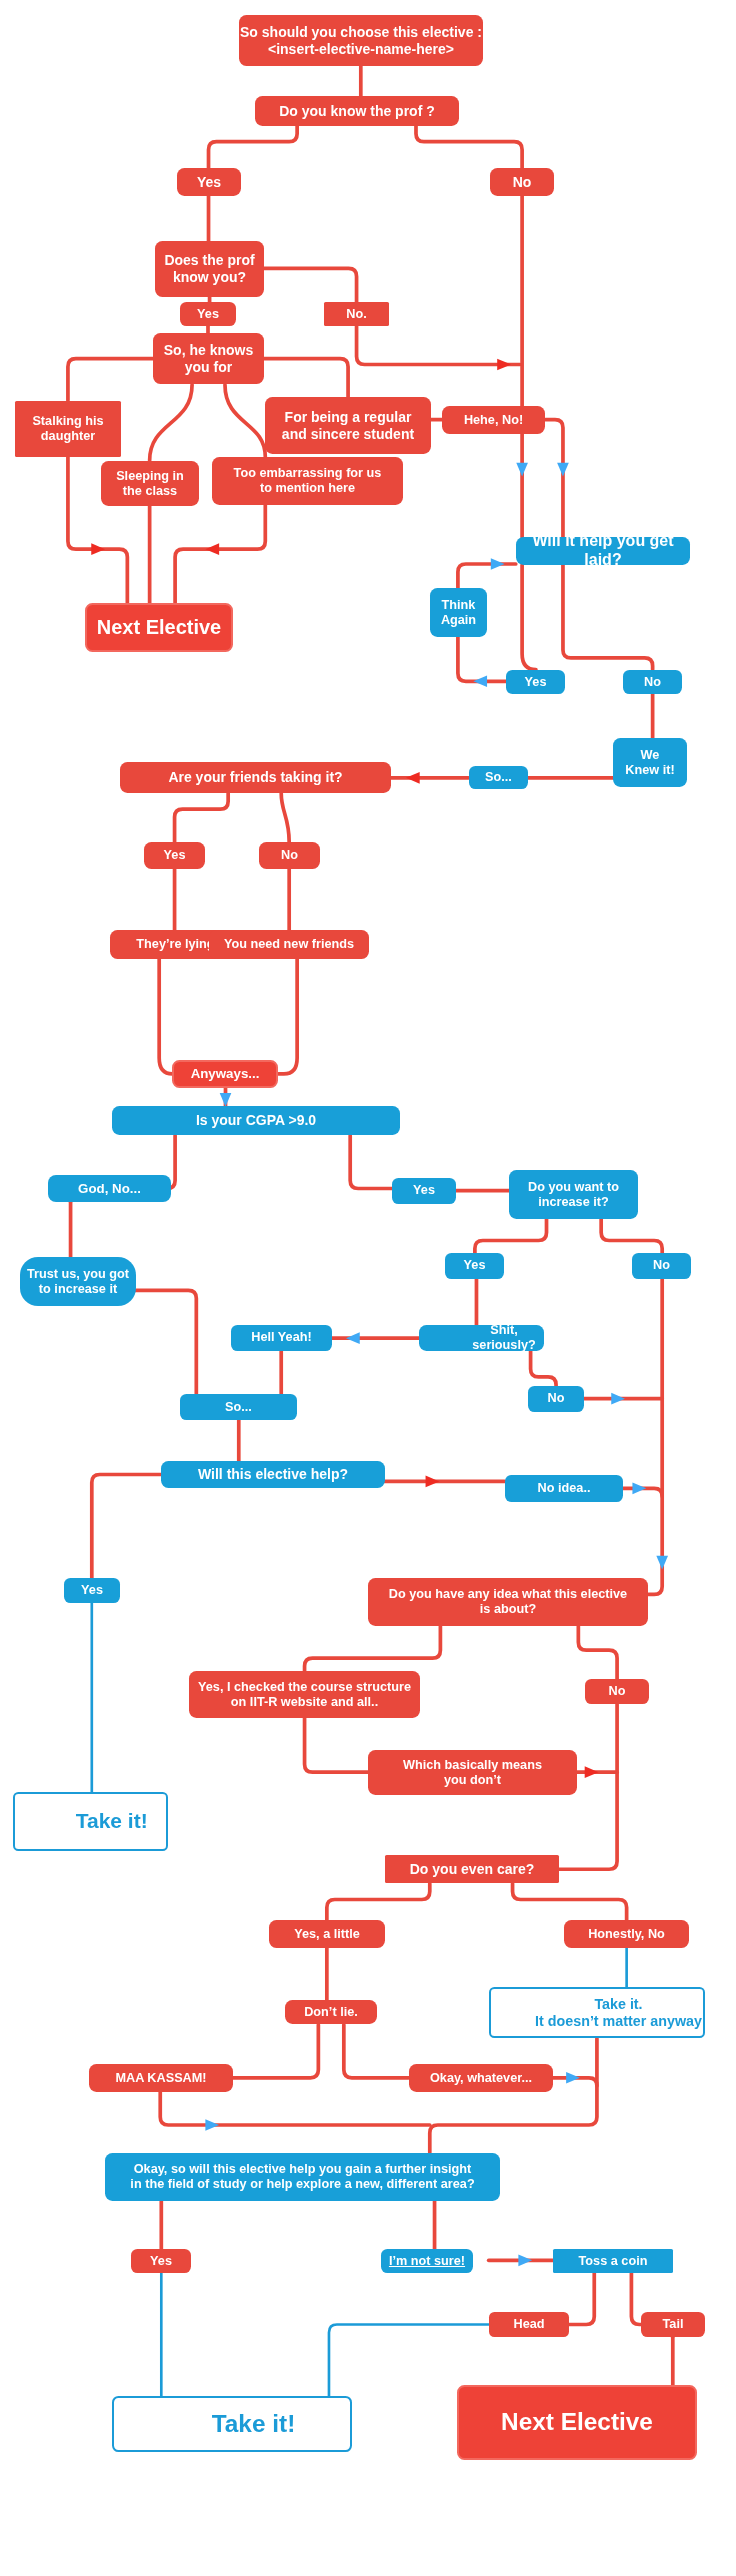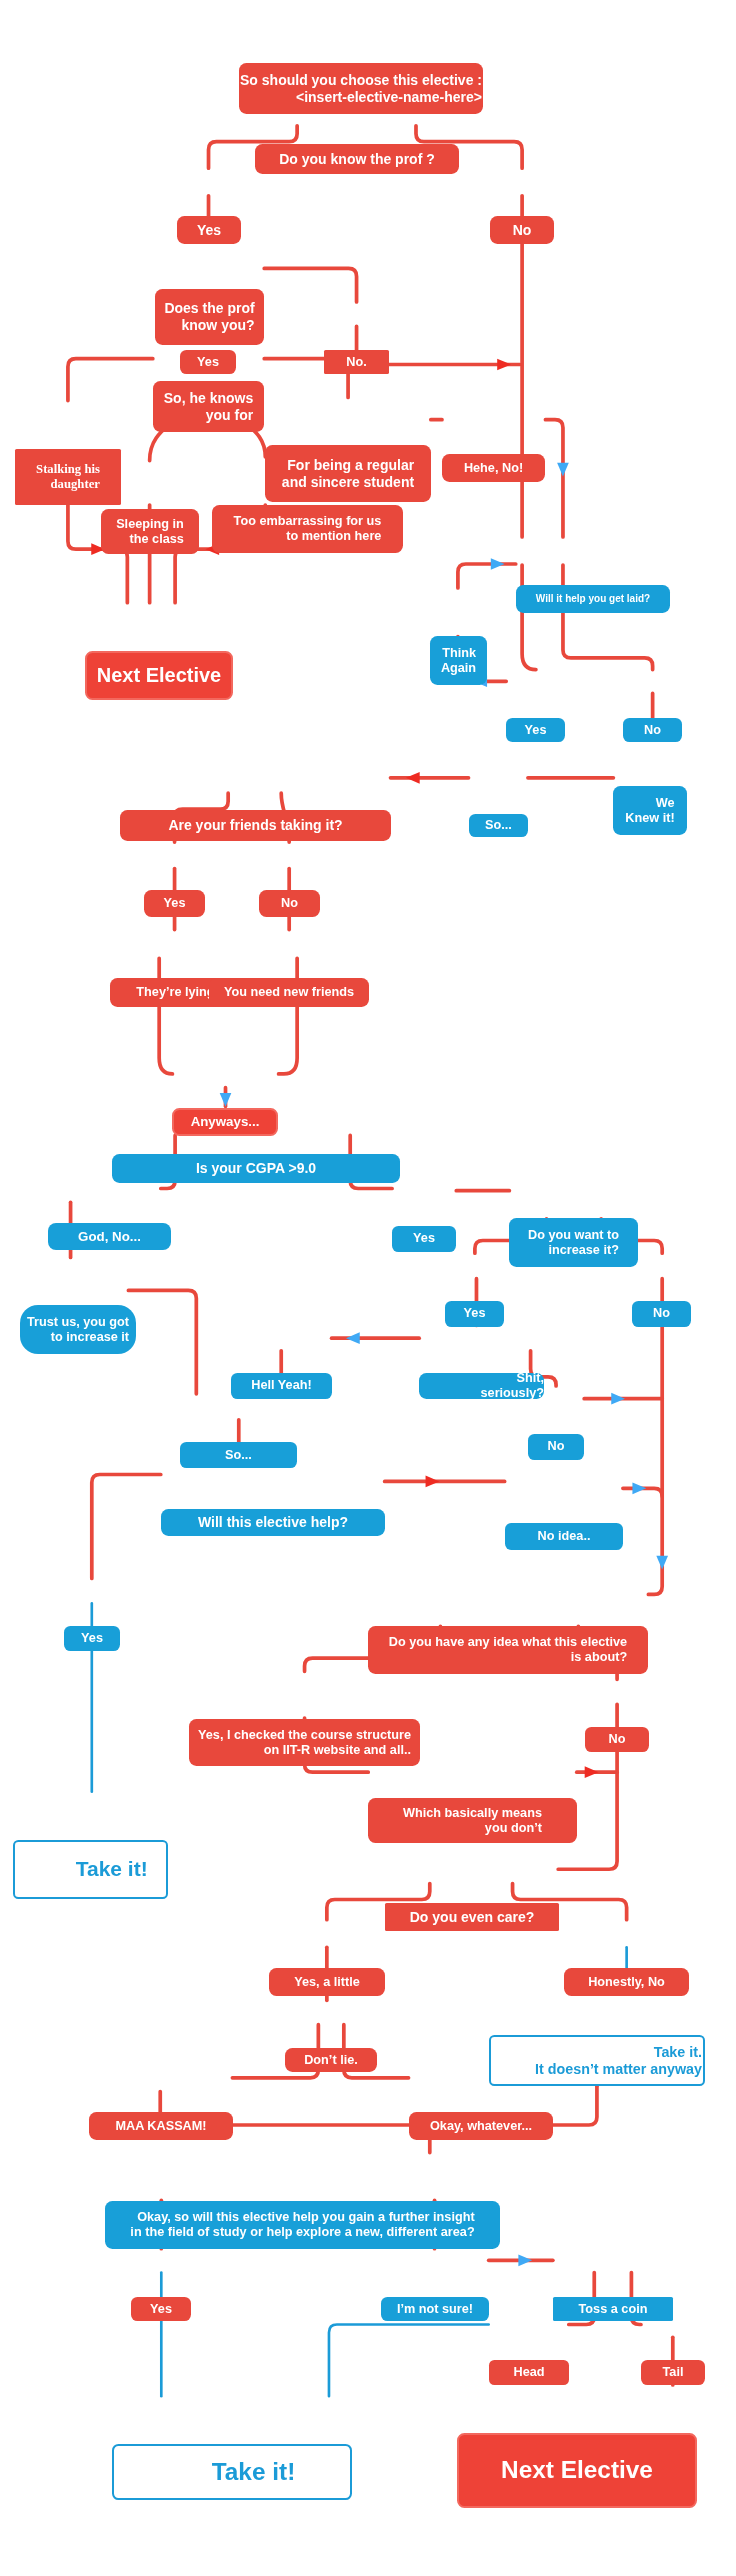--- a/index.html
+++ b/index.html
@@ -1,20 +1,20 @@
 <!DOCTYPE html>
 <html style="font-size:8.5px"><head>
 <meta charset="utf-8">
 <style>
   html,body{margin:0;padding:0;background:#ffffff;}
   #canvas{position:relative;width:737px;height:2576px;background:#ffffff;overflow:hidden;
           font-family:"Liberation Sans", sans-serif;}
   #edge-layer{position:absolute;left:0;top:0;width:737px;height:2576px;}
   .node{position:absolute;box-sizing:border-box;display:flex;align-items:center;justify-content:center;
-        text-align:right;color:#ffffff;font-weight:bold;white-space:pre-line;line-height:1.18;margin-top:48px;}
+        text-align:center;color:#ffffff;font-weight:bold;white-space:pre-line;line-height:1.18;}
   .node.red{background:#e8483c;}
   .node.red-big{background:#ee4237;border:2.7px solid #f3685e;}
   .node.blue{background:#189fd8;}
   .node.outline{background:#ffffff;border:2.1px solid #1b9bd7;color:#1b9bd7;padding-left:43px;}
 </style>
 </head>
 <body>
 
 <div id="canvas">
   <svg id="edge-layer" width="737" height="2576" viewBox="0 0 1389 4855">
@@ -114,30 +114,30 @@
 &lt;insert-elective-name-here&gt;</div>
       <div class="node red" style="left: 255px; top: 96px; width: 204px; height: 30px; font-size: 14px; border-radius: 7.4px;">Do you know the prof ?</div>
       <div class="node red" style="left: 177px; top: 168px; width: 64px; height: 28px; font-size: 14px; border-radius: 7.4px;">Yes</div>
       <div class="node red" style="left: 490px; top: 168px; width: 64px; height: 28px; font-size: 14px; border-radius: 7.4px;">No</div>
       <div class="node red" style="left: 155px; top: 241px; width: 109px; height: 56px; font-size: 14px; border-radius: 7.4px;">Does the prof
 know you?</div>
       <div class="node red" style="left: 180px; top: 302px; width: 56px; height: 24.4px; font-size: 12.7px; border-radius: 6.4px;">Yes</div>
       <div class="node red" style="left: 324px; top: 302px; width: 65px; height: 24.4px; font-size: 12.7px; border-radius: 1.6px;">No.</div>
       <div class="node red" style="left: 153px; top: 333px; width: 111px; height: 51px; font-size: 14px; border-radius: 7.4px;">So, he knows
 you for</div>
-      <div class="node red" style="left: 15px; top: 401px; width: 106px; height: 56px; font-size: 12.7px; border-radius: 1.6px; font-family: Liberation Serif, serif;">Stalking his
+      <div class="node red" style="left: 15px; top: 401px; width: 106px; height: 56px; font-size: 12.7px; border-radius: 1.6px;">Stalking his
 daughter</div>
       <div class="node red" style="left: 265px; top: 397px; width: 166px; height: 57px; font-size: 14px; border-radius: 7.4px;">For being a regular
 and sincere student</div>
       <div class="node red" style="left: 442px; top: 406px; width: 103px; height: 28px; font-size: 12.7px; border-radius: 7.4px;">Hehe, No!</div>
       <div class="node red" style="left: 101px; top: 461px; width: 98px; height: 45px; font-size: 12.7px; border-radius: 7.4px;">Sleeping in
 the class</div>
       <div class="node red" style="left: 212px; top: 457px; width: 191px; height: 48px; font-size: 12.7px; border-radius: 7.4px;">Too embarrassing for us
 to mention here</div>
-      <div class="node blue" style="left: 516px; top: 537px; width: 154px; height: 28px; font-size: 10px; border-radius: 7.4px;">Will it help you get laid?</div>
+      <div class="node blue" style="left: 516px; top: 537px; width: 174px; height: 28px; font-size: 16px; border-radius: 7.4px;">Will it help you get laid?</div>
       <div class="node blue" style="left: 430px; top: 588px; width: 57px; height: 49px; font-size: 12.7px; border-radius: 7.4px;">Think
 Again</div>
       <div class="node red-big" style="left: 85px; top: 603px; width: 148px; height: 49px; font-size: 20px; border-radius: 7.4px;">Next Elective</div>
       <div class="node blue" style="left: 506px; top: 670px; width: 59px; height: 24px; font-size: 12.7px; border-radius: 6.4px;">Yes</div>
       <div class="node blue" style="left: 623px; top: 670px; width: 59px; height: 24px; font-size: 12.7px; border-radius: 6.4px;">No</div>
       <div class="node blue" style="left: 613px; top: 738px; width: 74px; height: 49px; font-size: 12.7px; border-radius: 7.4px;">We
 Knew it!</div>
       <div class="node blue" style="left: 469px; top: 766px; width: 59px; height: 23px; font-size: 12.7px; border-radius: 6.4px;">So...</div>
       <div class="node red" style="left: 120px; top: 762px; width: 271px; height: 31px; font-size: 14px; border-radius: 7.4px;">Are your friends taking it?</div>
       <div class="node red" style="left: 144px; top: 842px; width: 61px; height: 26.5px; font-size: 12.7px; border-radius: 7.4px;">Yes</div>
@@ -173,21 +173,21 @@
       <div class="node red" style="left: 269px; top: 1920px; width: 116px; height: 28px; font-size: 12.7px; border-radius: 7.4px;">Yes, a little</div>
       <div class="node red" style="left: 564px; top: 1920px; width: 125px; height: 28px; font-size: 12.7px; border-radius: 7.4px;">Honestly, No</div>
       <div class="node red" style="left: 285px; top: 2000px; width: 92px; height: 24.4px; font-size: 12.7px; border-radius: 7.4px;">Don’t lie.</div>
       <div class="node outline" style="left: 489px; top: 1987px; width: 216px; height: 51px; font-size: 14.3px; border-radius: 5.3px;">Take it.
 It doesn’t matter anyway</div>
       <div class="node red" style="left: 89px; top: 2064px; width: 144px; height: 28px; font-size: 12.7px; border-radius: 7.4px;">MAA KASSAM!</div>
       <div class="node red" style="left: 409px; top: 2064px; width: 144px; height: 28px; font-size: 12.7px; border-radius: 7.4px;">Okay, whatever...</div>
       <div class="node blue" style="left: 105px; top: 2153px; width: 395px; height: 48px; font-size: 12.7px; border-radius: 7.4px;">Okay, so will this elective help you gain a further insight
 in the field of study or help explore a new,  different area?</div>
       <div class="node red" style="left: 131px; top: 2249px; width: 60px; height: 24px; font-size: 12.7px; border-radius: 6.4px;">Yes</div>
-      <div class="node blue" style="left: 381px; top: 2249px; width: 108px; height: 24px; font-size: 12.7px; border-radius: 6.4px;">I’m not sure!</div>
+      <div class="node blue" style="left: 381px; top: 2249px; width: 92px; height: 24px; font-size: 12.7px; border-radius: 6.4px; text-decoration: underline;">I’m not sure!</div>
       <div class="node blue" style="left: 553px; top: 2249px; width: 120px; height: 24px; font-size: 12.7px; border-radius: 1.6px;">Toss a coin</div>
       <div class="node red" style="left: 489px; top: 2312px; width: 80px; height: 25px; font-size: 12.7px; border-radius: 5.3px;">Head</div>
       <div class="node red" style="left: 641px; top: 2312px; width: 64px; height: 25px; font-size: 12.7px; border-radius: 6.4px;">Tail</div>
       <div class="node outline" style="left: 112px; top: 2396px; width: 240px; height: 56px; font-size: 24.4px; border-radius: 6.4px;">Take it!</div>
       <div class="node red-big" style="left: 457px; top: 2385px; width: 240px; height: 75px; font-size: 24.4px; border-radius: 7.4px;">Next Elective</div>
     </div>
 </div>
 
 
 </body></html>

